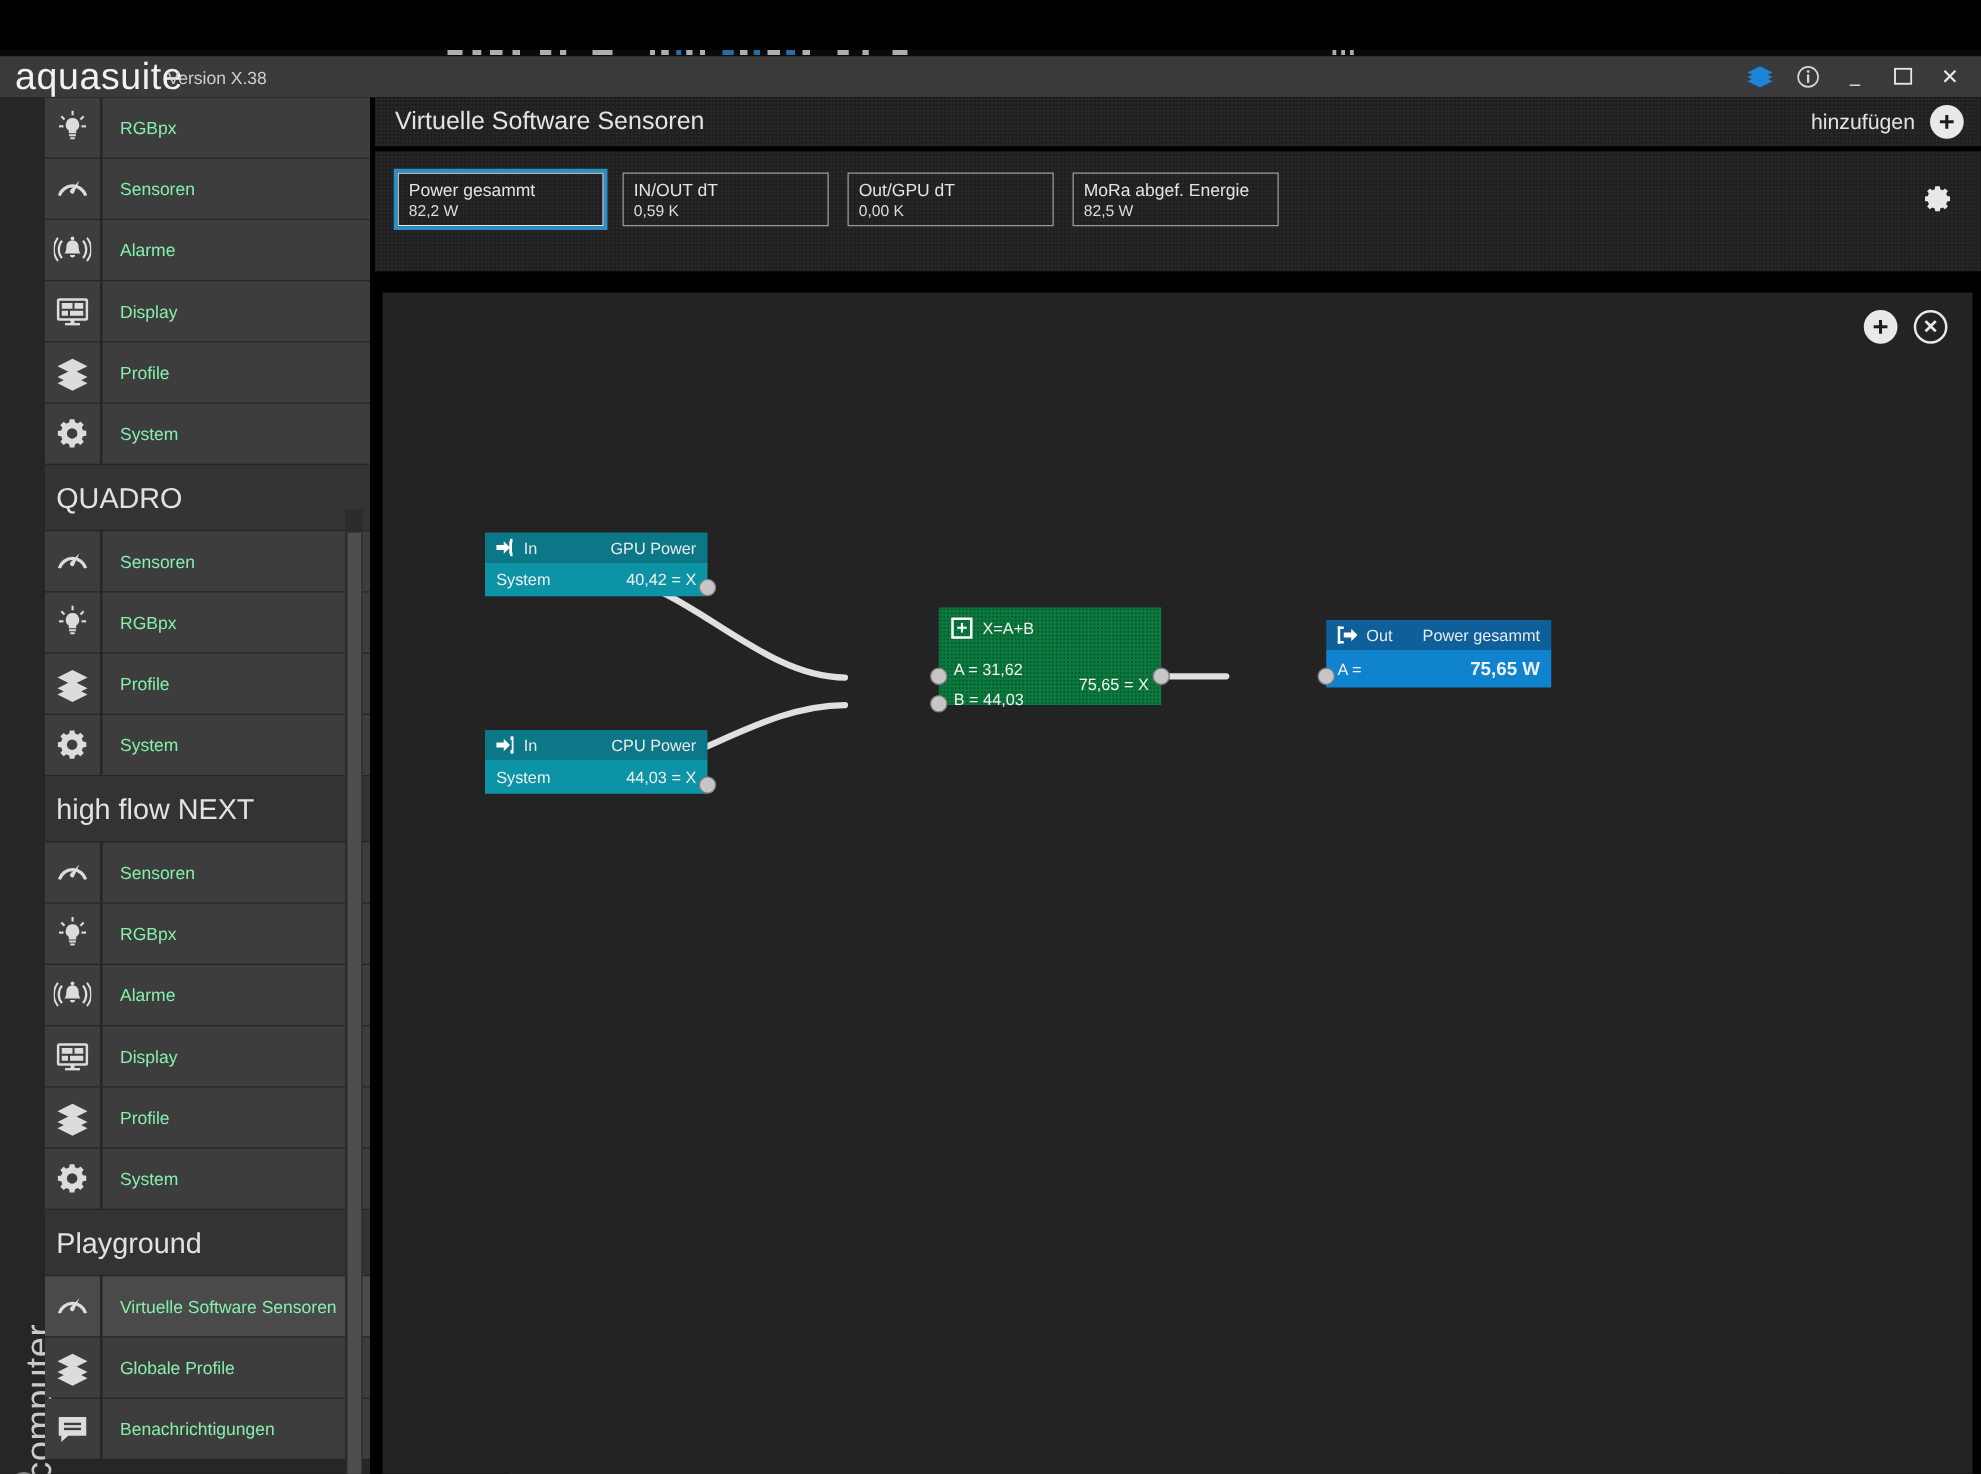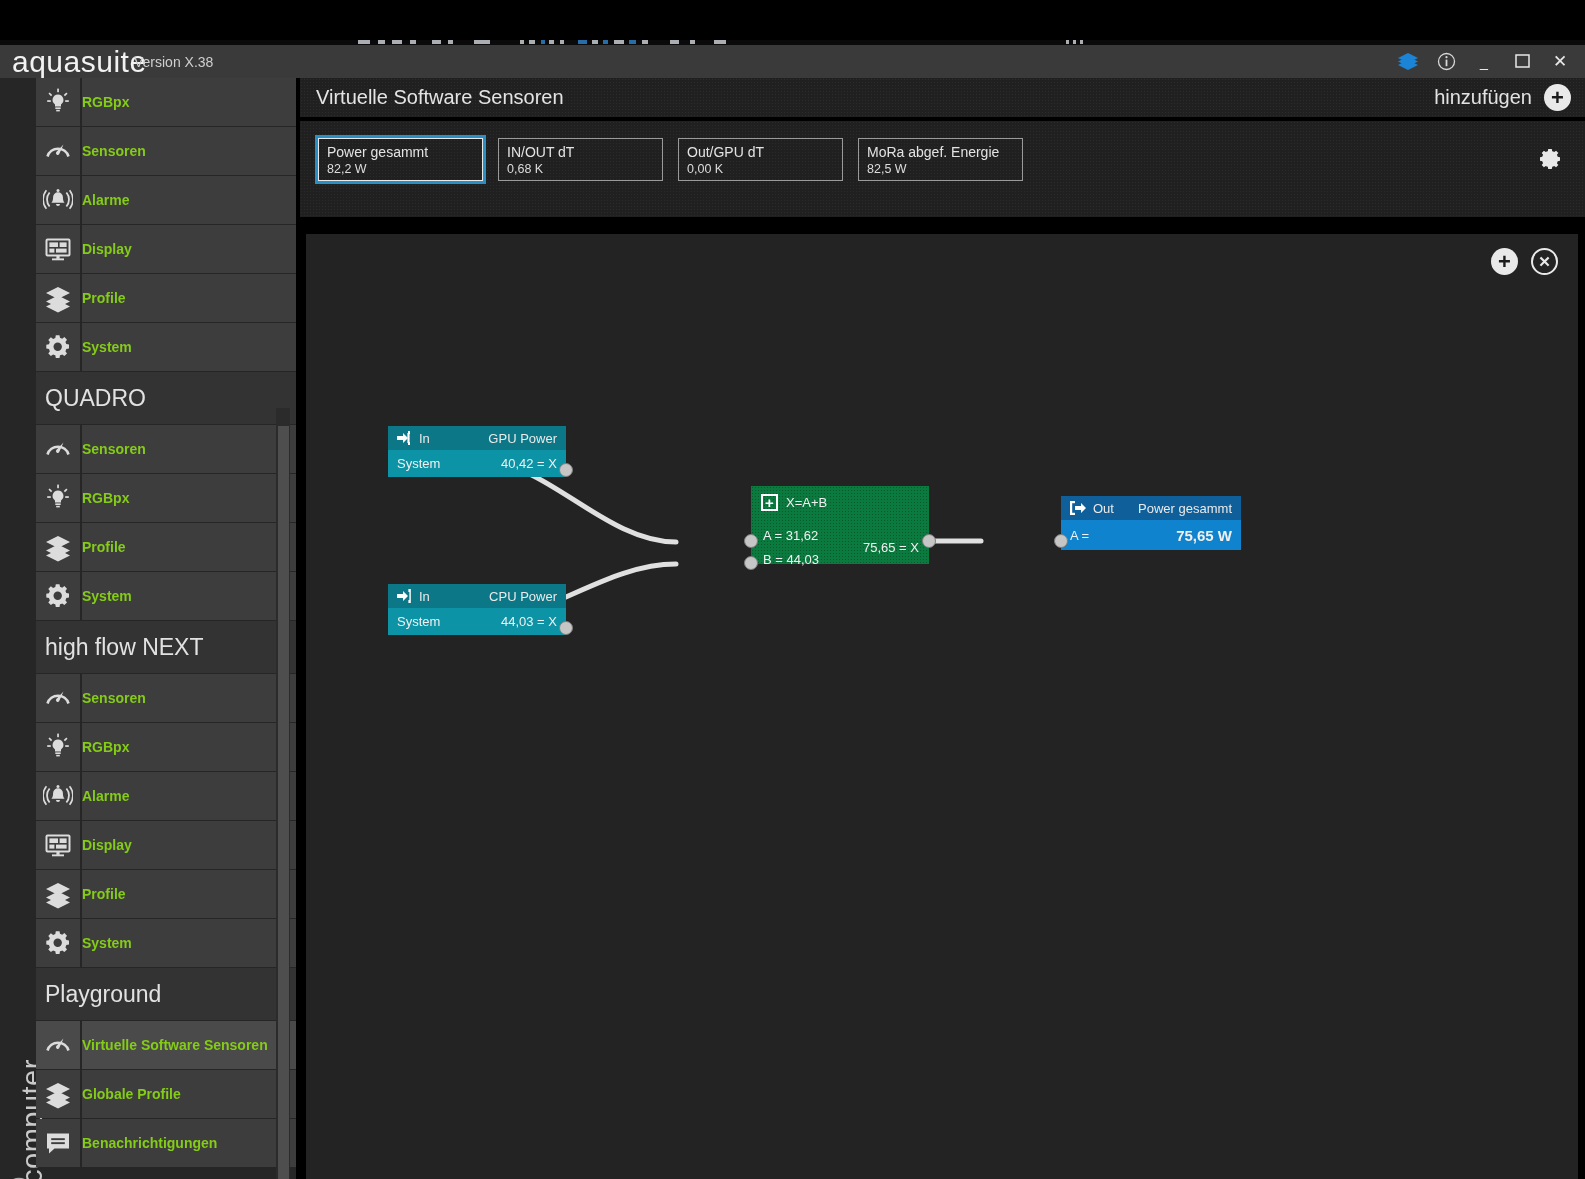--- a/index.html
+++ b/index.html
@@ -76,21 +76,22 @@
     display: flex; align-items: stretch;
   }
   .nav-icon {
     width: 44px; min-width: 44px; margin-right: 2px;
     background: #3d3d3d;
     display: flex; align-items: center; justify-content: center;
   }
   .nav-label {
     flex: 1; background: #3d3d3d;
     display: flex; align-items: center;
-    font-size: 14px; color: #84cc16; font-weight: bold;
+    padding-left: 14px;
+    font-size: 14px; color: #86efac;
   }
   .nav-item.active .nav-icon, .nav-item.active .nav-label { background: #4a4a4a; }
 
   .nav-group {
     height: 52px; margin-bottom: 1px; margin-left: 0px;
     background: #333333;
     display: flex; align-items: center;
     padding-left: 9px;
     font-size: 23px; color: #e2e2e2; font-weight: 300;
   }
@@ -121,21 +122,21 @@
       radial-gradient(rgba(255,255,255,0.055) 0.7px, transparent 0.7px);
     background-size: 3px 3px;
     display: flex; align-items: center;
   }
   .main-title {
     margin-left: 16px; font-size: 20px; color: #e4e4e4; font-weight: 300;
   }
   .header-right {
     margin-left: auto; display: flex; align-items: center; gap: 12px; padding-right: 14px;
   }
-  .add-label { font-size: 20px; color: #e2e2e2; font-weight: 300; }
+  .add-label { font-size: 17px; color: #e2e2e2; font-weight: 300; }
   .circle-btn {
     width: 27px; height: 27px; border-radius: 50%;
     background: #e9e9e9; color: #1b1b1b;
     display: flex; align-items: center; justify-content: center;
     font-size: 22px; line-height: 1; font-weight: bold;
   }
   .circle-btn.hollow {
     background: transparent; border: 2px solid #e9e9e9; color: #e9e9e9;
     font-size: 15px;
   }
@@ -542,21 +543,21 @@
     </div>
 
     <div class="tabstrip">
       <div class="tabs" id="tabs-root">
           <div class="tab selected">
             <div class="t-name">Power gesammt</div>
             <div class="t-val">82,2 W</div>
           </div>
           <div class="tab">
             <div class="t-name">IN/OUT dT</div>
-            <div class="t-val">0,68 K</div>
+            <div class="t-val">0,59 K</div>
           </div>
           <div class="tab">
             <div class="t-name">Out/GPU dT</div>
             <div class="t-val">0,00 K</div>
           </div>
           <div class="tab">
             <div class="t-name">MoRa abgef. Energie</div>
             <div class="t-val">82,5 W</div>
           </div>
         </div>

